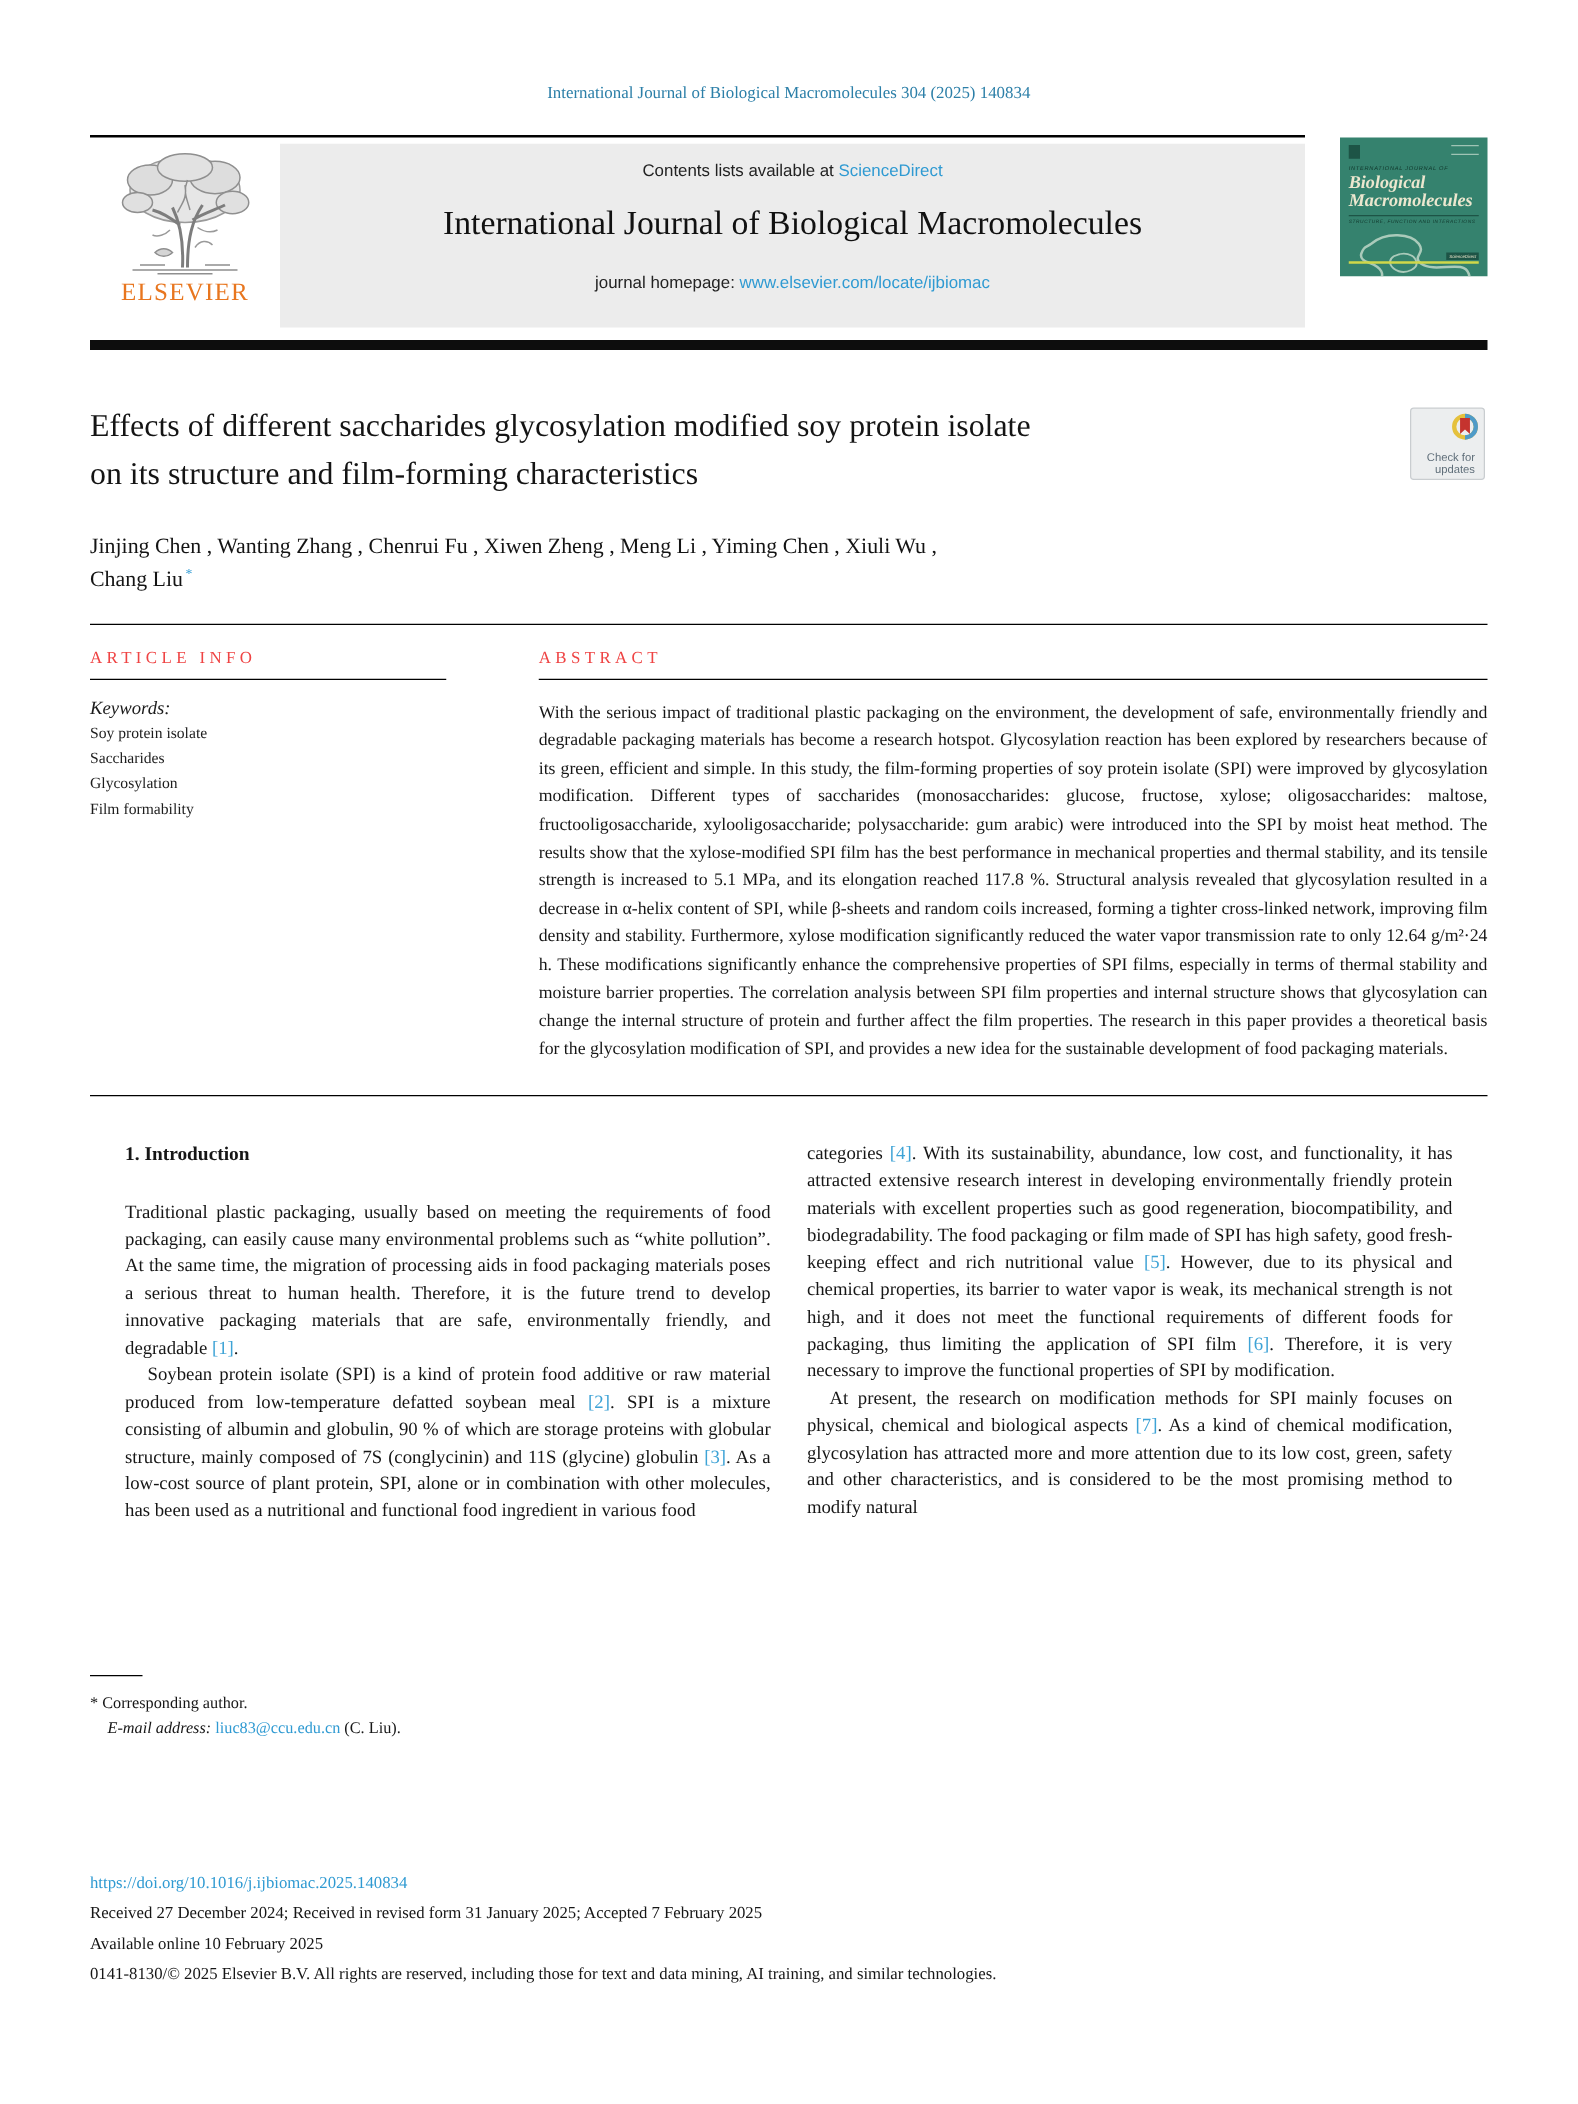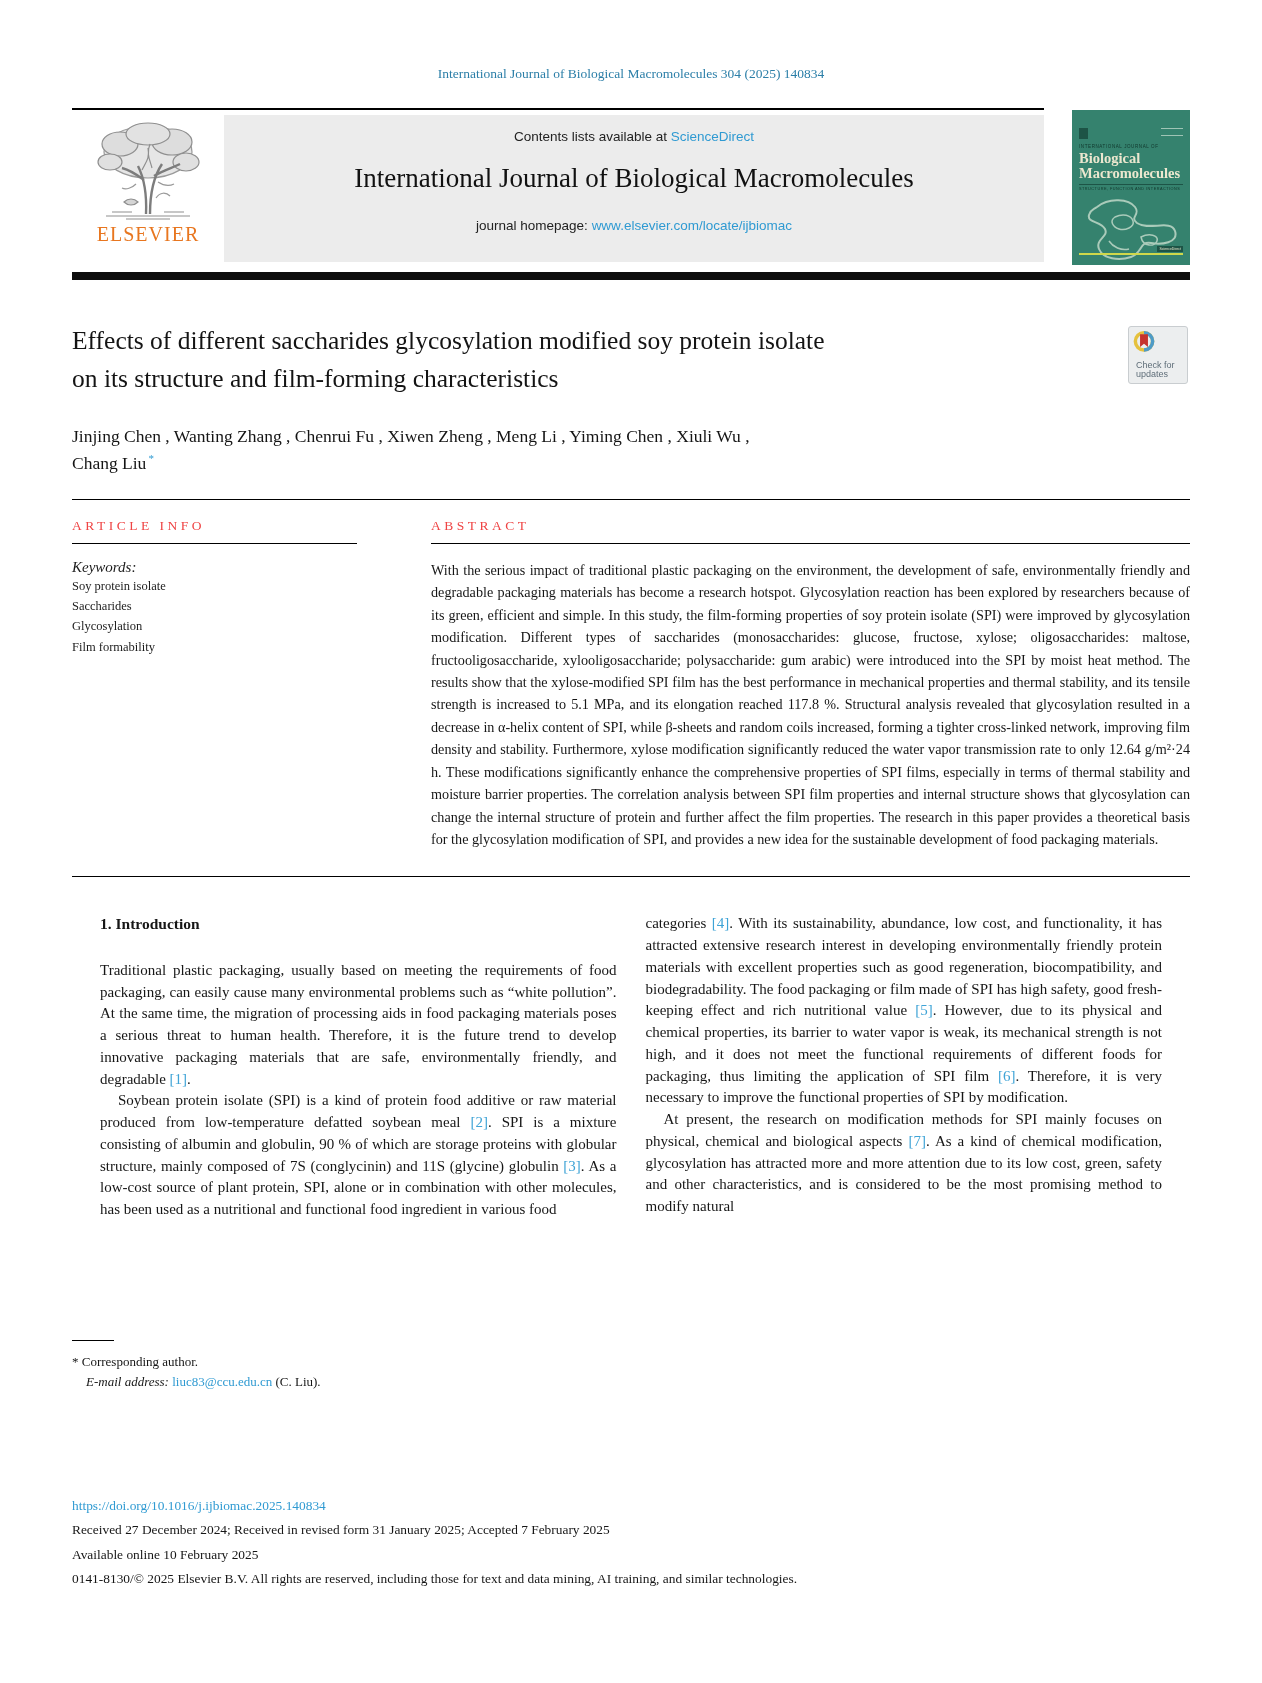--- a/index.html
+++ b/index.html
@@ -13,39 +13,39 @@
   .mast-rule-top{border-top:2px solid #000;}
   .mast-row{display:flex;}
   .logo-wrap{width:152px;display:flex;flex-direction:column;align-items:center;padding-top:8px;}
   .elsevier-word{font-size:20px;letter-spacing:1px;color:#e8761f;margin-top:1px;font-family:"Liberation Serif",serif;}
   .mast-box{flex:1;margin-top:5px;background:#ececec;height:147px;box-sizing:border-box;padding-top:14px;text-align:center;}
   .contents-line{font-family:"Liberation Sans",sans-serif;font-size:13.5px;color:#222;}
   .journal-title{font-size:27px;margin-top:19px;color:#111;}
   .homepage-line{font-family:"Liberation Sans",sans-serif;font-size:13.5px;margin-top:24px;color:#222;}
   .link{color:#2f9ad2;text-decoration:none;cursor:pointer;}
   
-  .cover{position:absolute;right:0;top:2px;width:118px;height:155px;background:#35826e;
-         box-sizing:border-box;padding:18px 7px;overflow:hidden;}
+  .cover{position:absolute;right:0;top:2px;width:118px;height:111px;background:#35826e;
+         box-sizing:border-box;padding:6px 7px;overflow:hidden;font-style:italic;}
   .cover-topline{display:flex;justify-content:space-between;align-items:flex-start;height:12px;}
   .cover-logo{width:9px;height:11px;background:#1d5446;}
   .cover-issn{width:22px;height:6px;border-top:1.5px solid #9fc4b5;border-bottom:1.5px solid #9fc4b5;}
   .cover-kicker{font-family:"Liberation Sans",sans-serif;font-size:4.5px;letter-spacing:.6px;color:#10372c;margin-top:4px;}
   .cover-title{font-size:14.5px;font-weight:bold;color:#ece7cf;line-height:1.05;margin-top:2px;}
   .cover-sub{font-family:"Liberation Sans",sans-serif;font-size:3.8px;letter-spacing:.5px;color:#10372c;margin-top:3px;border-top:.5px solid #1d5446;padding-top:2px;}
   .cover-art{margin-top:2px;}
   .cover-footline{position:absolute;left:7px;right:7px;bottom:10px;border-top:2px solid #cfd84a;}
   .cover-badge{position:absolute;right:7px;bottom:13px;background:#1d5446;color:#e8e4c9;
                font-family:"Liberation Sans",sans-serif;font-size:3.5px;padding:1px 2px;}
   
   .thick-bar{margin:12px 72px 0;height:8px;background:#0d0d0d;}
   
   .title-row{position:relative;margin:42px 72px 0;padding-right:150px;}
   .article-title{font-size:25.5px;font-weight:400;line-height:1.5;color:#141414;}
   .check-badge{position:absolute;right:2px;top:4px;width:60px;height:58px;background:#eceeef;
-               border:1px solid #c9cdd0;border-radius:3px;text-align:left;box-sizing:border-box;padding-top:2px;}
+               border:1px solid #c9cdd0;border-radius:3px;text-align:right;box-sizing:border-box;padding-top:2px;}
   .check-badge-text{font-family:"Liberation Sans",sans-serif;font-size:9px;line-height:1.05;color:#5f6e79;width:44px;margin:0 auto;}
   
   .authors{margin:24px 72px 0;font-size:17.5px;line-height:1.55;color:#141414;}
   .sup-star{color:#2f9ad2;font-size:11px;vertical-align:super;margin-left:2px;}
   .affiliation{margin:20px 72px 0;font-style:italic;font-size:12.5px;color:#222;}
   .rule-full{margin:22px 72px 0;border-top:1.3px solid #000;}
   
   .info-abstract{display:flex;margin:18px 72px 0;gap:74px;}
   .col-info{width:285px;flex:none;}
   .col-abs{flex:1;}

